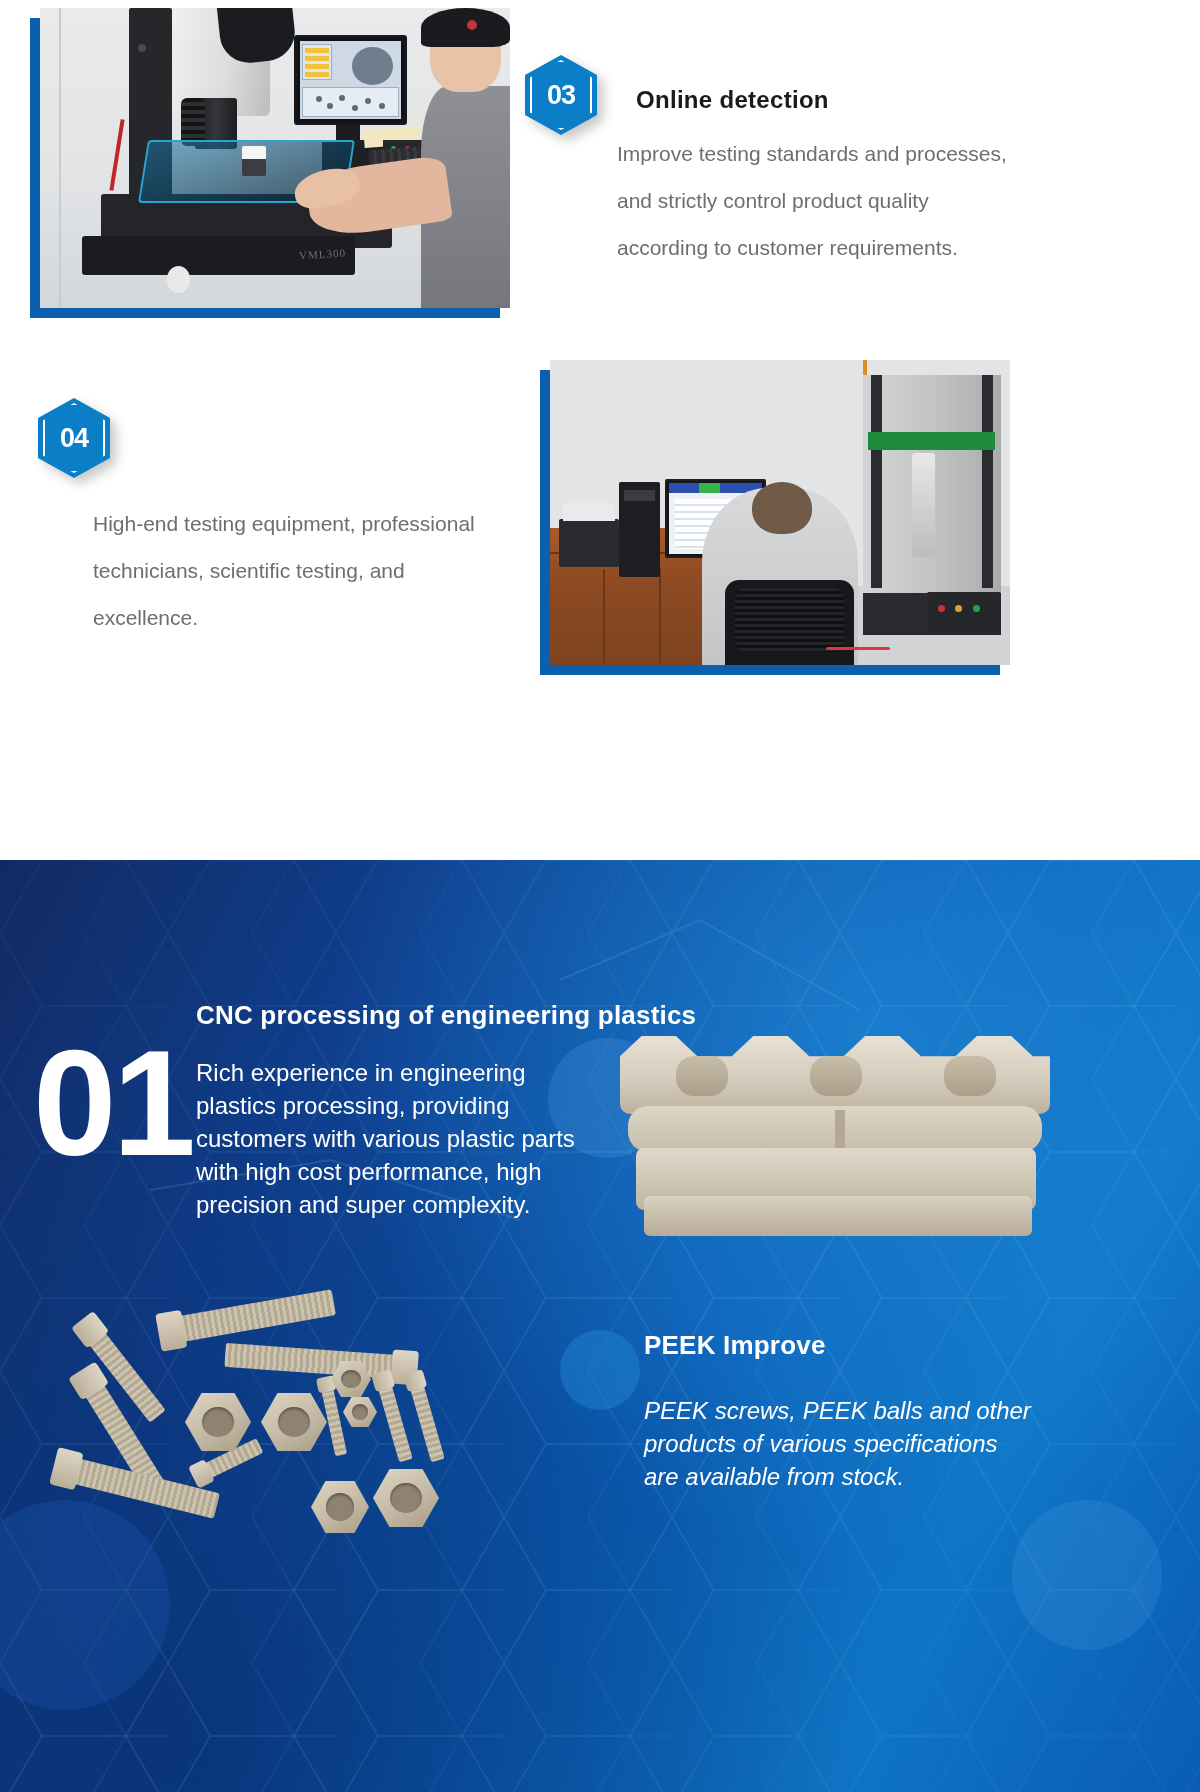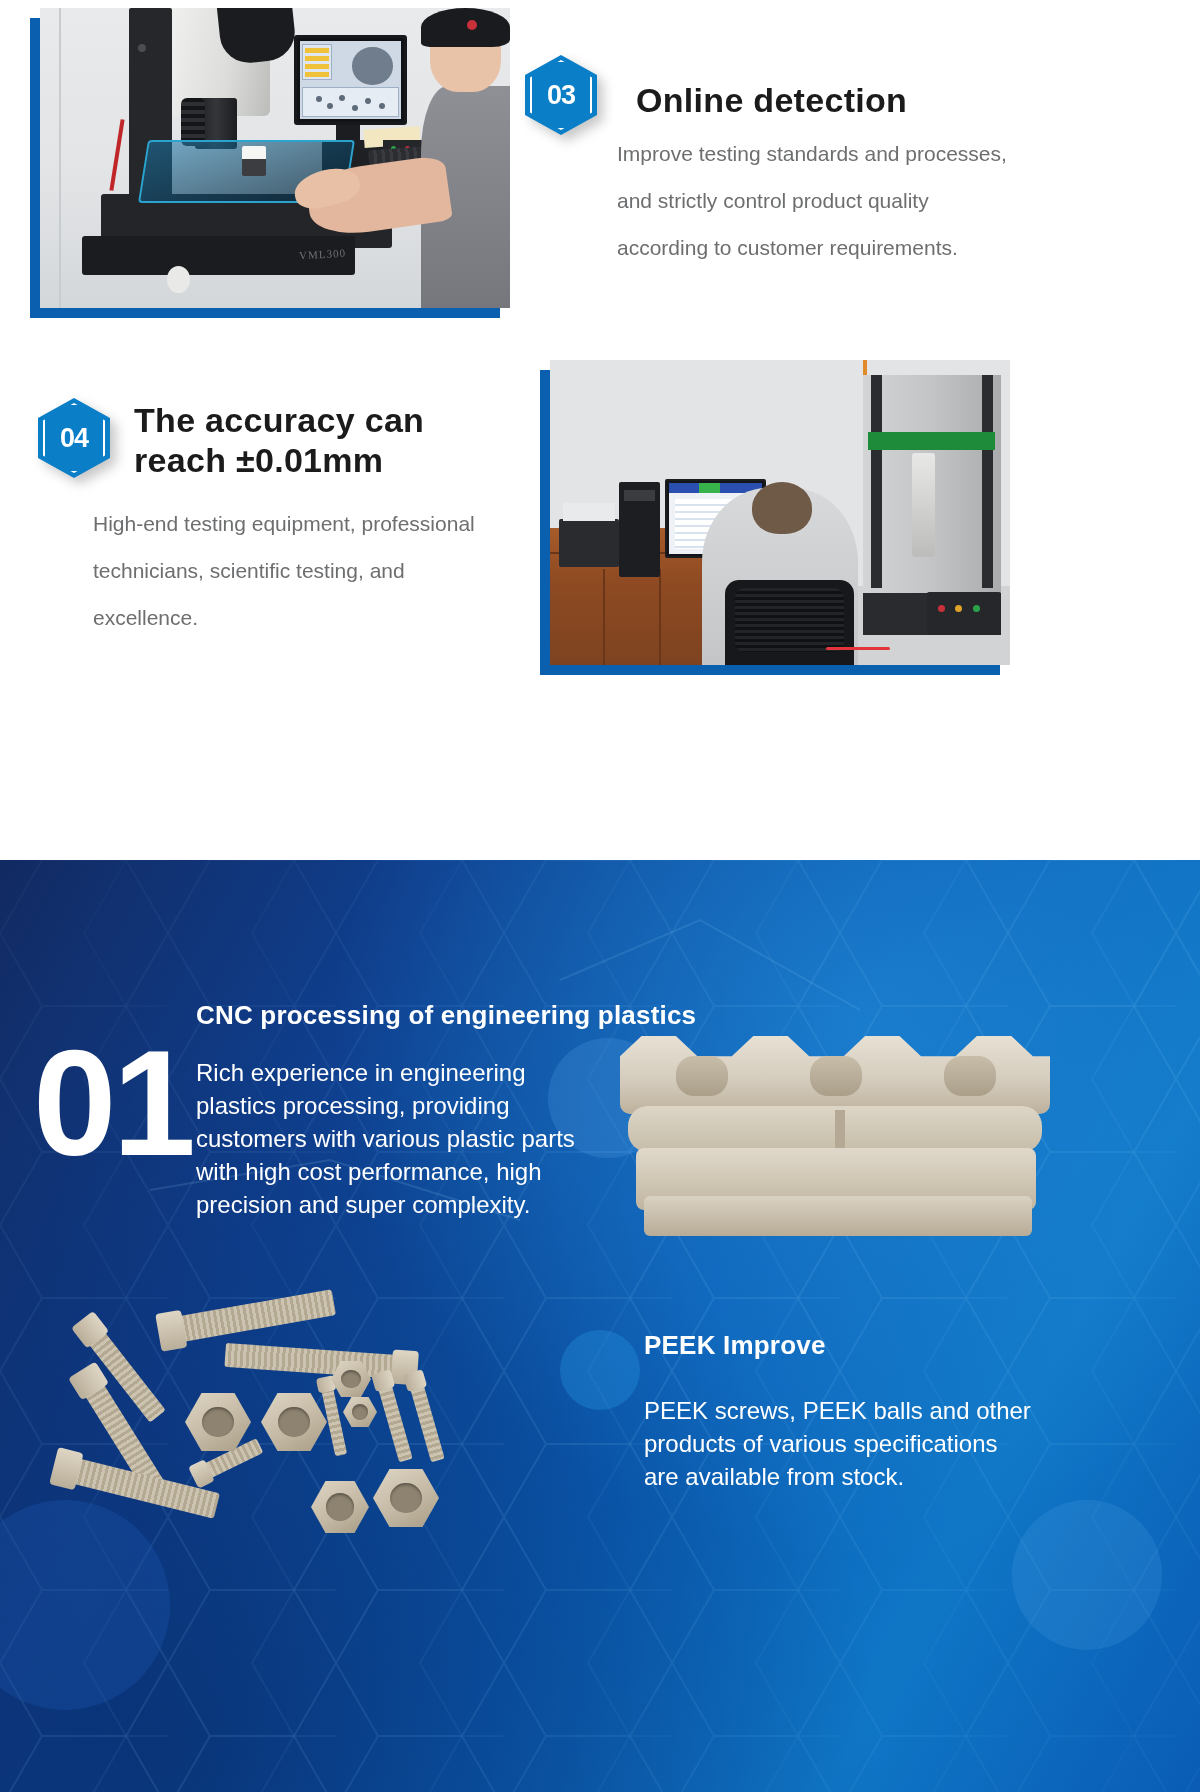--- a/index.html
+++ b/index.html
@@ -137,21 +137,21 @@
     position:absolute; inset:5px; border:2px solid #ffffff;
     clip-path: polygon(50% 0%, 100% 25%, 100% 75%, 50% 100%, 0% 75%, 0% 25%);
   }
   .badge .num {
     position:absolute; inset:0; display:flex; align-items:center; justify-content:center;
     color:#fff; font-size:27px; font-weight:bold; font-family:"Liberation Sans", sans-serif;
     letter-spacing:-1px;
   }
 
   .feat-title {
-    position:absolute; color:#1b1b1b; font-size:34px; font-weight:bold;
+    position:absolute; color:#1b1b1b; font-size:24px; font-weight:bold;
     line-height:40px; letter-spacing:.3px;
   }
   .feat-body {
     position:absolute; color:#6d6e70; font-size:21px; line-height:47px;
   }
 
   
   .scope {
     position:absolute; left:0; top:860px; width:1200px; height:932px;
     background:
@@ -339,21 +339,20 @@
         </div>
       </div>
     </div>
 
     <div class="badge" style="left:38px; top:398px;">
       <div class="hex"></div>
       <div class="hex-in"></div>
       <div class="num">04</div>
     </div>
 
-    <div class="feat-title" style="left:134px; top:400px; width:330px;">The accuracy can reach ±0.01mm</div>
     <div class="feat-body" style="left:93px; top:500px; width:420px;">High-end testing equipment, professional technicians, scientific testing, and excellence.</div>
   </div>
 
   <div class="scope">
 
     <svg class="hexpattern" viewBox="0 0 1200 932" preserveAspectRatio="none">
       <defs>
         <pattern id="hexp" width="168" height="146" patternUnits="userSpaceOnUse">
           <path d="M42 0 L126 0 L168 73 L126 146 L42 146 L0 73 Z" fill="none" stroke="rgba(150,215,255,0.30)" stroke-width="2"></path>
           <path d="M126 0 L210 0 L252 73 L210 146 L126 146 L84 73 Z" fill="none" stroke="rgba(150,215,255,0.18)" stroke-width="2"></path>
@@ -443,15 +442,15 @@
         </div>
       <div class="nut" style="left:256px; top:216px; width:58px; height:52px;">
           <div class="hole"></div>
         </div>
       <div class="nut" style="left:318px; top:204px; width:66px; height:58px;">
           <div class="hole"></div>
         </div>
     </div>
 
     <div class="svc-title" style="left:644px; top:470px; width:420px;">PEEK Improve</div>
-    <div class="svc-body" style="left:644px; top:534px; width:390px;">PEEK screws, PEEK balls and other products of various specifications are available from stock.</div>
+    <div class="svc-body" style="left:644px; top:534px; width:390px;font-style:italic;">PEEK screws, PEEK balls and other products of various specifications are available from stock.</div>
   </div>
 </div>
 
 </body></html>

